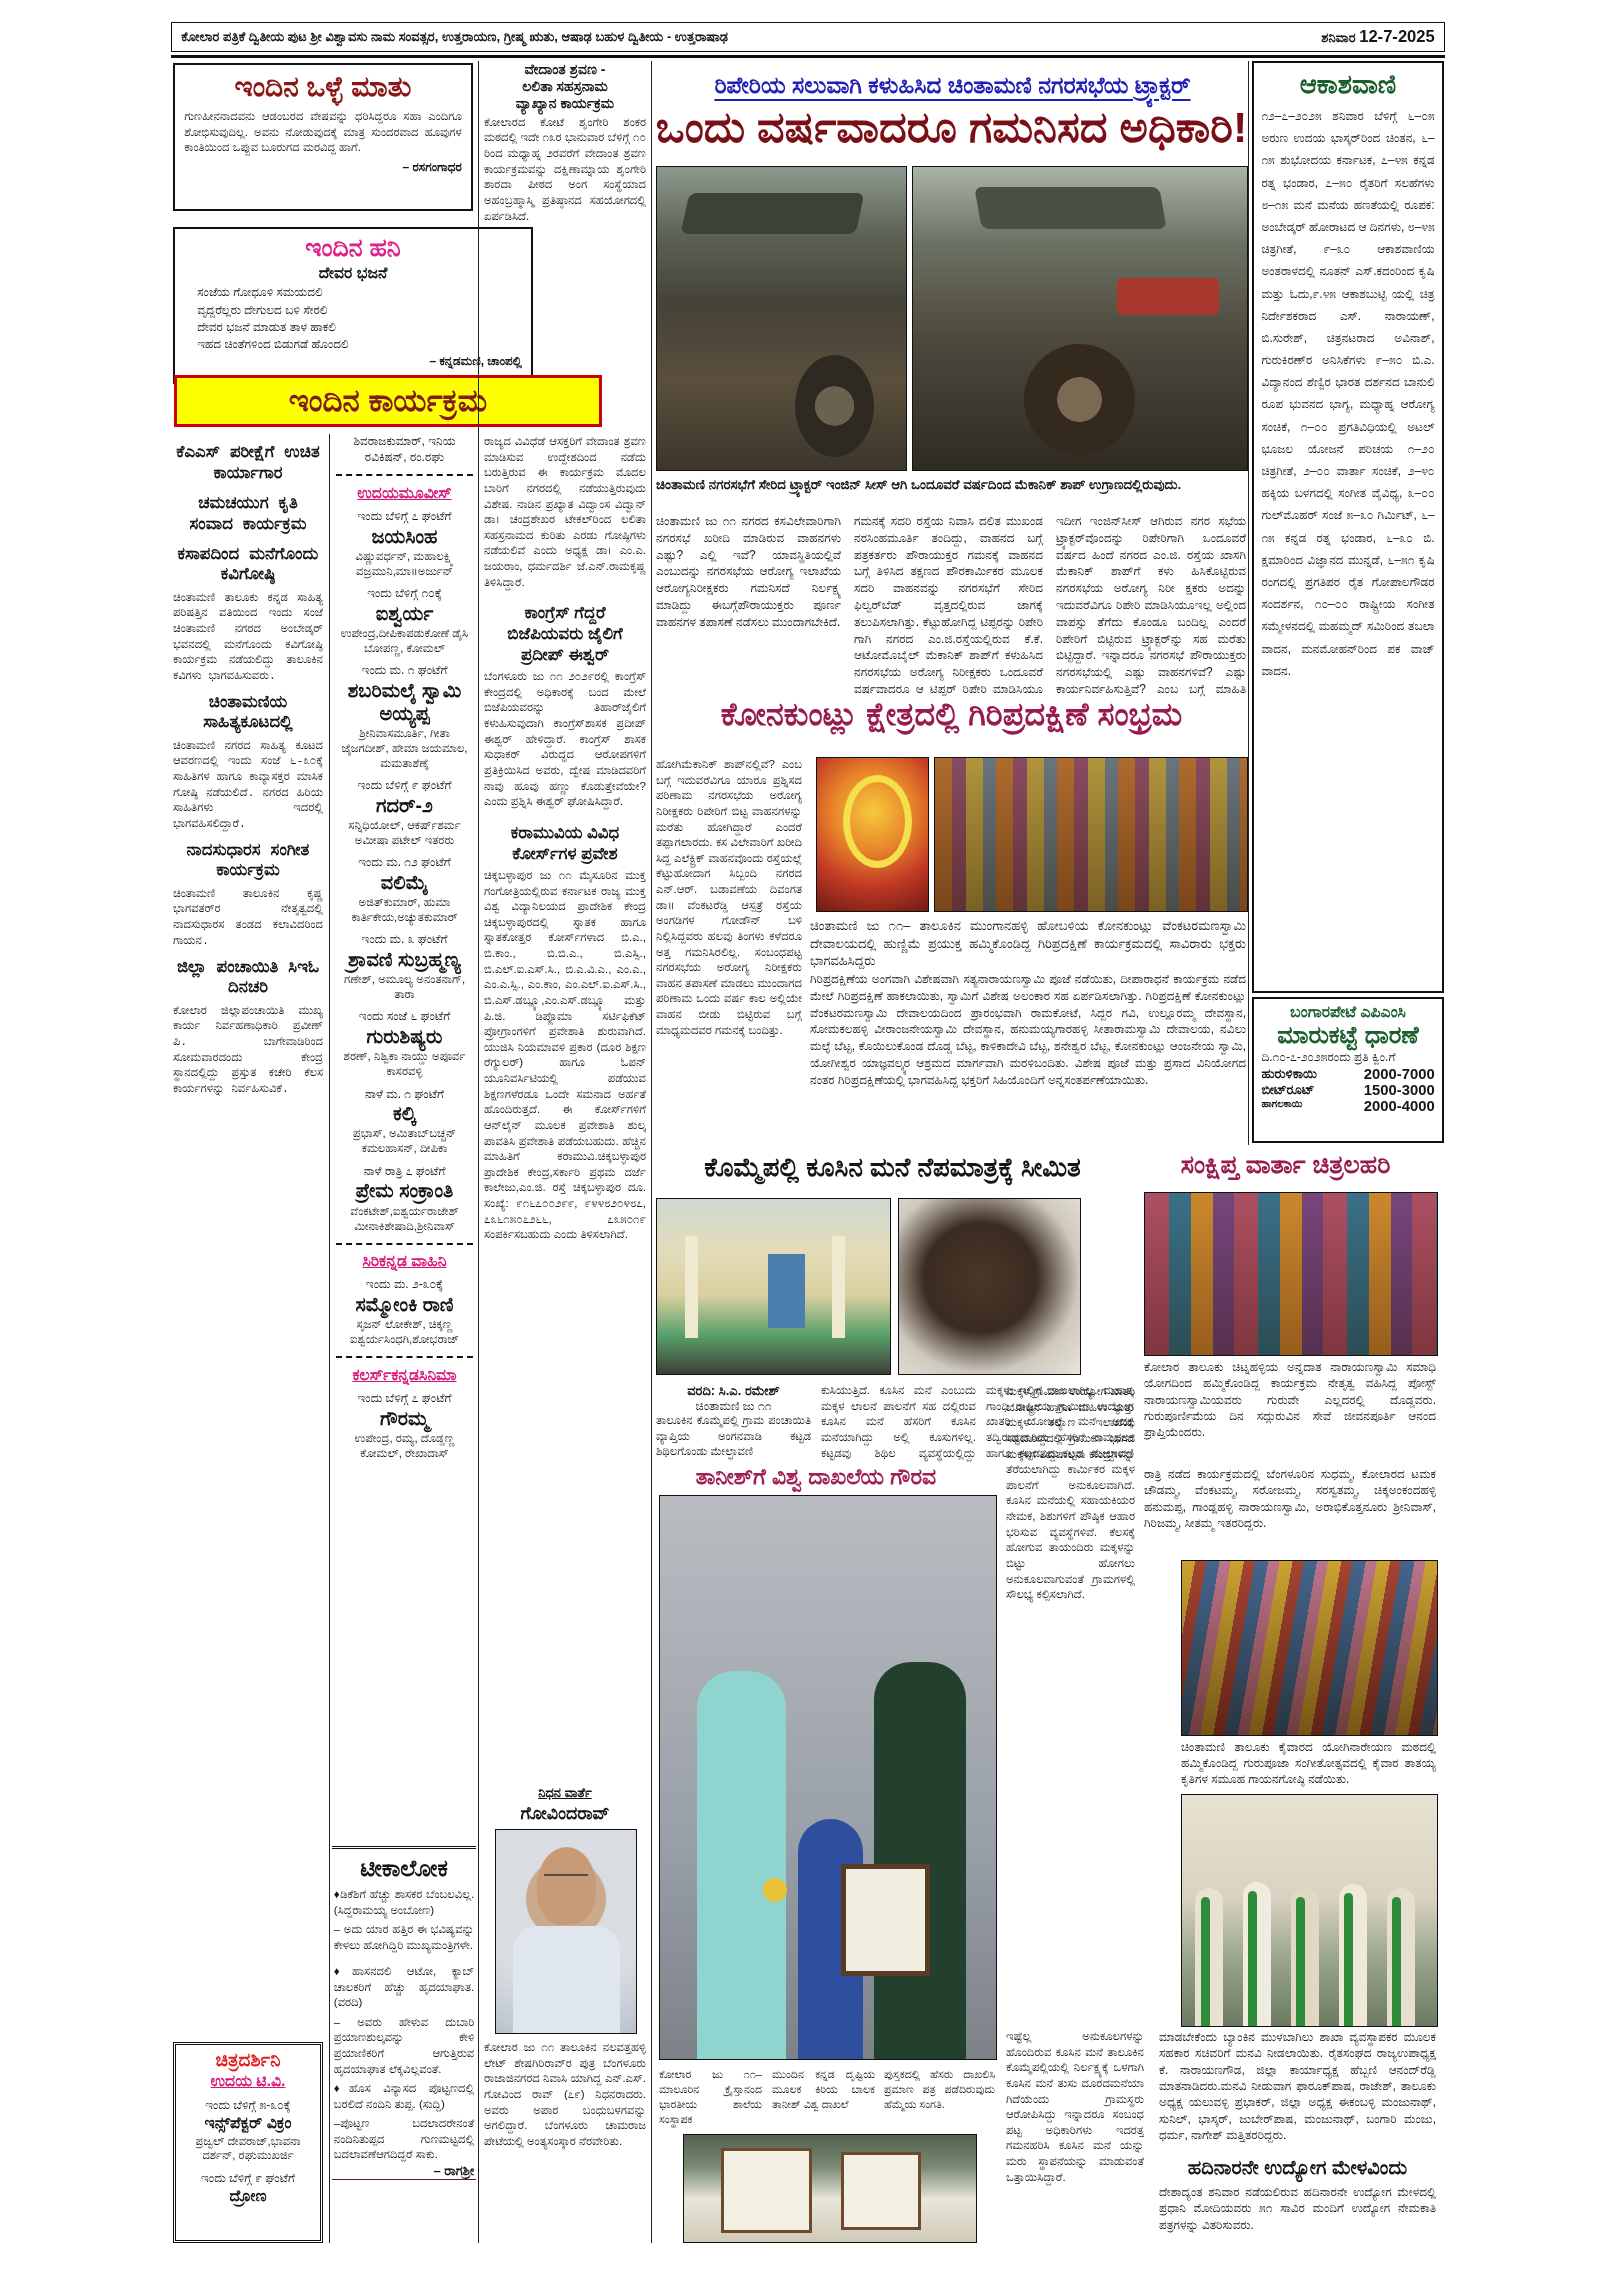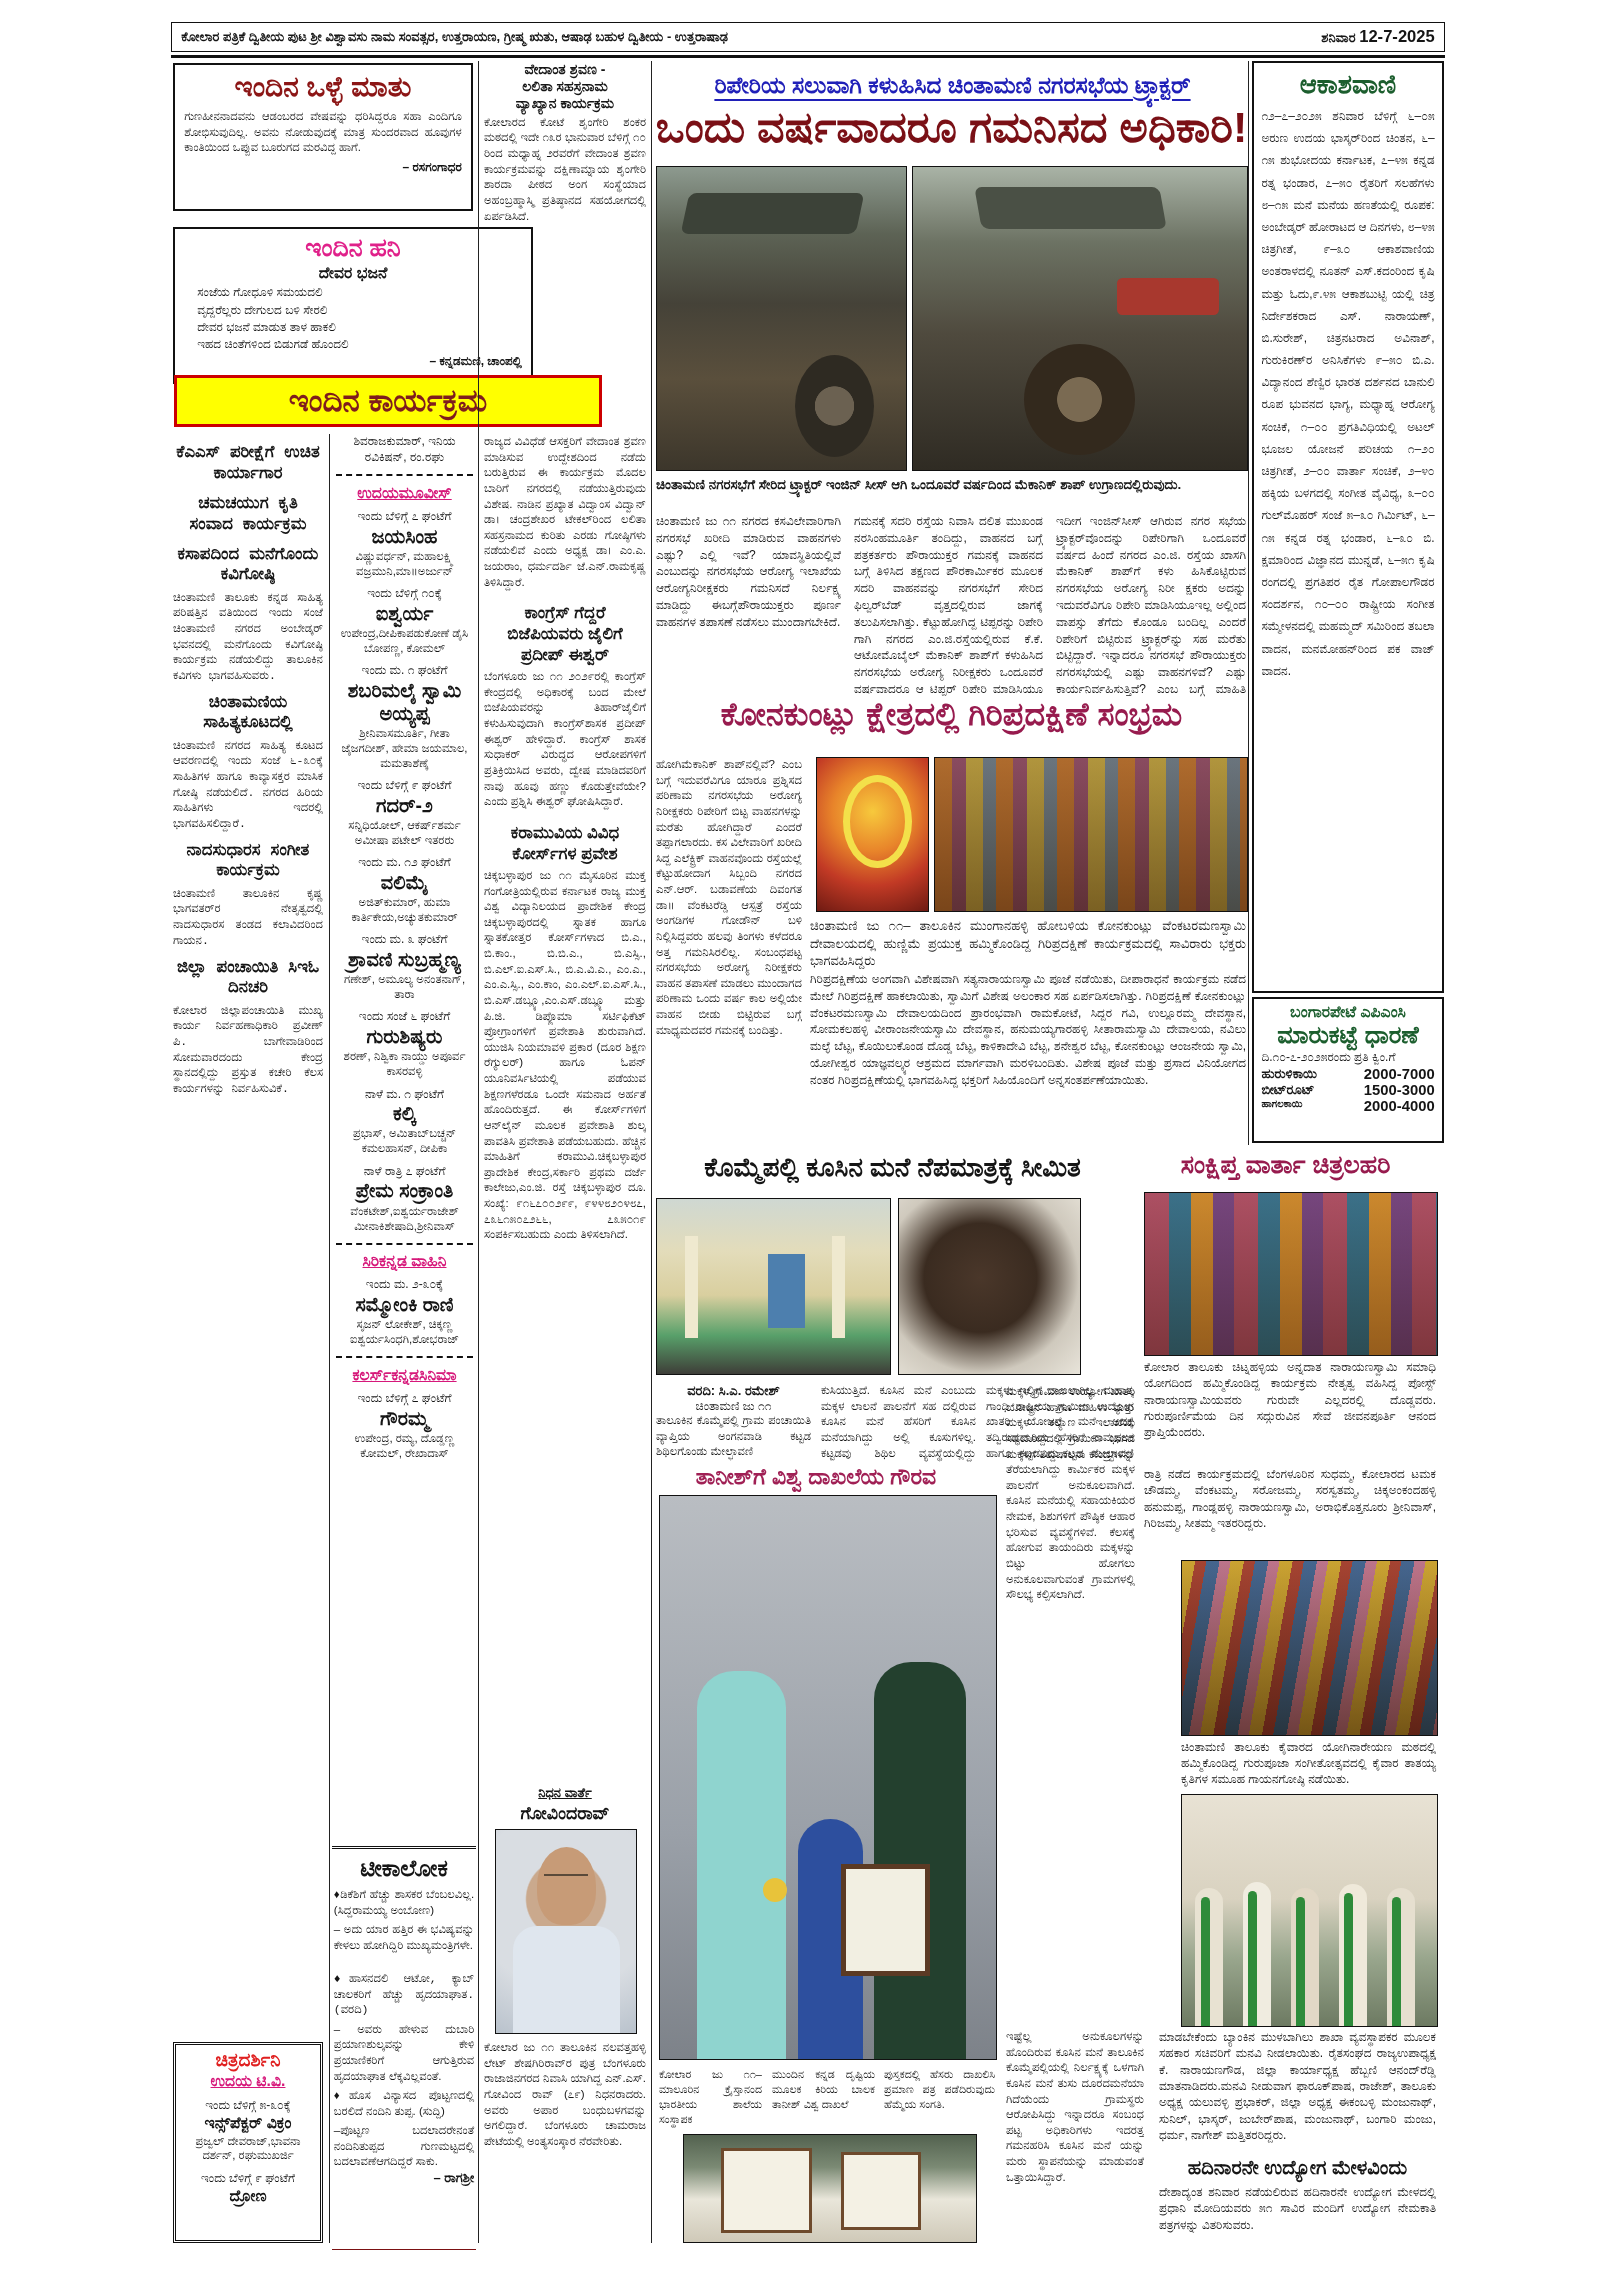--- a/index.html
+++ b/index.html
@@ -144,25 +144,25 @@
   <div class="mm">ಸಮ್ಮೋಂಕಿ ರಾಣಿ</div>
   <div class="mc">ಸೃಜನ್ ಲೋಕೇಶ್, ಚಿಕ್ಕಣ್ಣ ಐಶ್ವರ್ಯಸಿಂಧಗಿ,ಶೋಭರಾಜ್</div>
   <div class="chanwrap">
     <div class="chan">ಕಲರ್ಸ್‌ಕನ್ನಡಸಿನಿಮಾ</div>
   </div>
   <div class="mt">ಇಂದು ಬೆಳಿಗ್ಗೆ ೭ ಘಂಟೆಗೆ</div>
   <div class="mm">ಗೌರಮ್ಮ</div>
   <div class="mc">ಉಪೇಂದ್ರ, ರಮ್ಯ, ದೊಡ್ಡಣ್ಣ ಕೋಮಲ್, ರೇಖಾದಾಸ್</div>
 </div>
 
-<div class="abs" style="left:332px;top:1846px;width:144px;height:404px;border-top:3.7px double #111;border-bottom:1.8px solid #7b1113;box-sizing:border-box;padding:5.5px 1.8px;">
+<div class="abs" style="left:332px;top:1846px;width:144px;height:334px;border-top:3.7px double #111;border-bottom:1.8px solid #7b1113;box-sizing:border-box;padding:5.5px 1.8px;">
   <div class="ctr" style="font-size:23px;font-weight:bold;margin-bottom:5.5px;">ಟೀಕಾಲೋಕ</div>
   <div class="bt">♦ಡಿಕೆಶಿಗೆ ಹೆಚ್ಚು ಶಾಸಕರ ಬೆಂಬಲವಿಲ್ಲ. (ಸಿದ್ದರಾಮಯ್ಯ ಅಂಬೋಣ)</div>
   <div class="bt" style="margin-top:3.7px;">– ಅದು ಯಾರ ಹತ್ತಿರ ಈ ಭವಿಷ್ಯವನ್ನು ಕೇಳಲು ಹೋಗಿದ್ದಿರಿ ಮುಖ್ಯಮಂತ್ರಿಗಳೇ.</div>
-  <div class="bt" style="margin-top:18px;font-family:Liberation Mono, monospace;">♦ಹಾಸನದಲಿ ಆಟೋ, ಕ್ಯಾಬ್ ಚಾಲಕರಿಗೆ ಹೆಚ್ಚು ಹೃದಯಾಘಾತ. (ವರದಿ)</div>
+  <div class="bt" style="margin-top:11px;">♦ಹಾಸನದಲಿ ಆಟೋ, ಕ್ಯಾಬ್ ಚಾಲಕರಿಗೆ ಹೆಚ್ಚು ಹೃದಯಾಘಾತ. (ವರದಿ)</div>
   <div class="bt" style="margin-top:3.7px;">– ಅವರು ಹೇಳುವ ದುಬಾರಿ ಪ್ರಯಾಣಶುಲ್ಕವನ್ನು ಕೇಳಿ ಪ್ರಯಾಣಿಕರಿಗೆ ಆಗುತ್ತಿರುವ ಹೃದಯಾಘಾತ ಲೆಕ್ಕವಿಲ್ಲವಂತೆ.</div>
   <div class="bt" style="margin-top:3.7px;">♦ಹೊಸ ವಿನ್ಯಾಸದ ಪೊಟ್ಟಣದಲ್ಲಿ ಬರಲಿದೆ ನಂದಿನಿ ತುಪ್ಪ. (ಸುದ್ದಿ)</div>
   <div class="bt" style="margin-top:3.7px;">–ಪೊಟ್ಟಣ ಬದಲಾದರೇನಂತೆ ನಂದಿನಿತುಪ್ಪದ ಗುಣಮಟ್ಟದಲ್ಲಿ ಬದಲಾವಣೆಆಗದಿದ್ದರೆ ಸಾಕು.</div>
   <div style="text-align:right;font-weight:bold;font-size:13px;">– ರಾಗಶ್ರೀ</div>
 </div>
 
 <div class="abs clip" style="left:484px;top:434px;width:162px;height:1347px;">
   <div class="bt">ರಾಜ್ಯದ ವಿವಿಧೆಡೆ ಆಸಕ್ತರಿಗೆ ವೇದಾಂತ ಶ್ರವಣ ಮಾಡಿಸುವ ಉದ್ದೇಶದಿಂದ ನಡೆದು ಬರುತ್ತಿರುವ ಈ ಕಾರ್ಯಕ್ರಮ ಮೊದಲ ಬಾರಿಗೆ ನಗರದಲ್ಲಿ ನಡೆಯುತ್ತಿರುವುದು ವಿಶೇಷ. ನಾಡಿನ ಪ್ರಖ್ಯಾತ ವಿದ್ವಾಂಸ ವಿದ್ವಾನ್ ಡಾ। ಚಂದ್ರಶೇಖರ ಟೇಕಲ್‌ರಿಂದ ಲಲಿತಾ ಸಹಸ್ರನಾಮದ ಕುರಿತು ಎರಡು ಗೋಷ್ಠಿಗಳು ನಡೆಯಲಿವೆ ಎಂದು ಅಧ್ಯಕ್ಷ ಡಾ। ಎಂ.ಎ. ಜಯರಾಂ, ಧರ್ಮದರ್ಶಿ ಜೆ.ಎನ್.ರಾಮಕೃಷ್ಣ ತಿಳಿಸಿದ್ದಾರೆ.</div>
   <div class="bh" style="margin-top:13px;">
     <div>ಕಾಂಗ್ರೆಸ್ ಗೆದ್ದರೆ</div>

